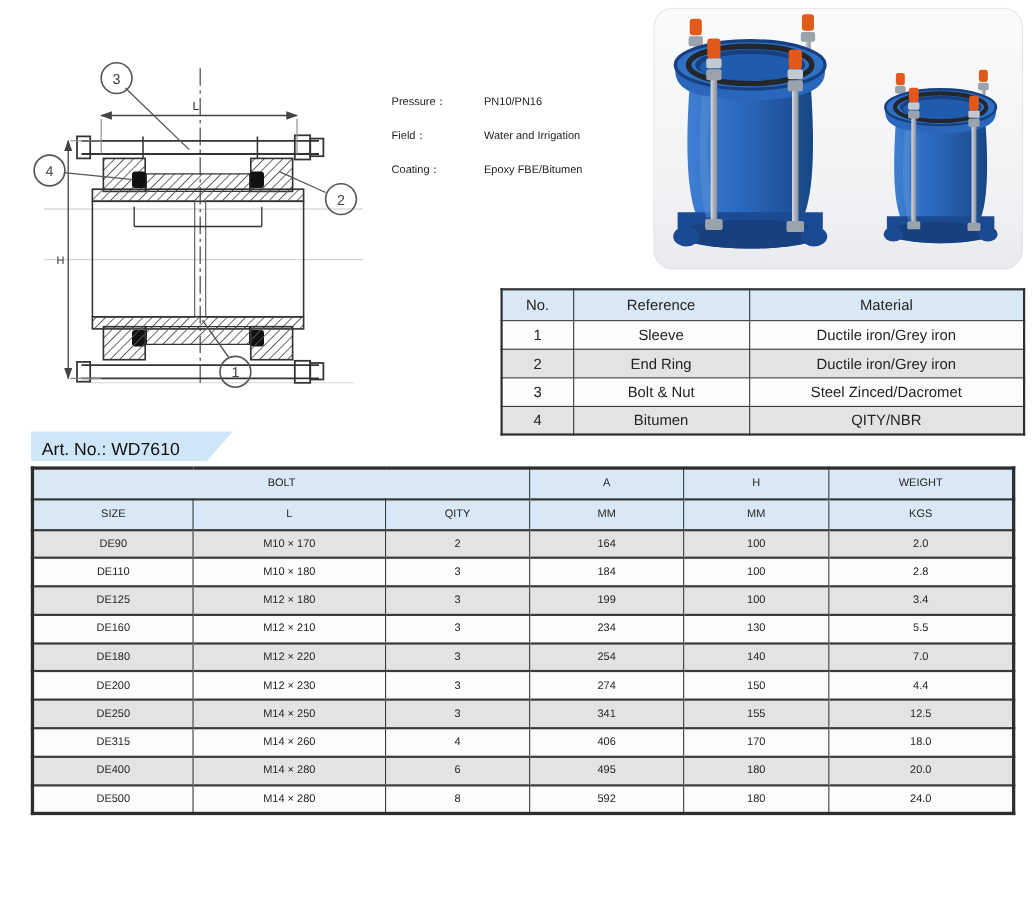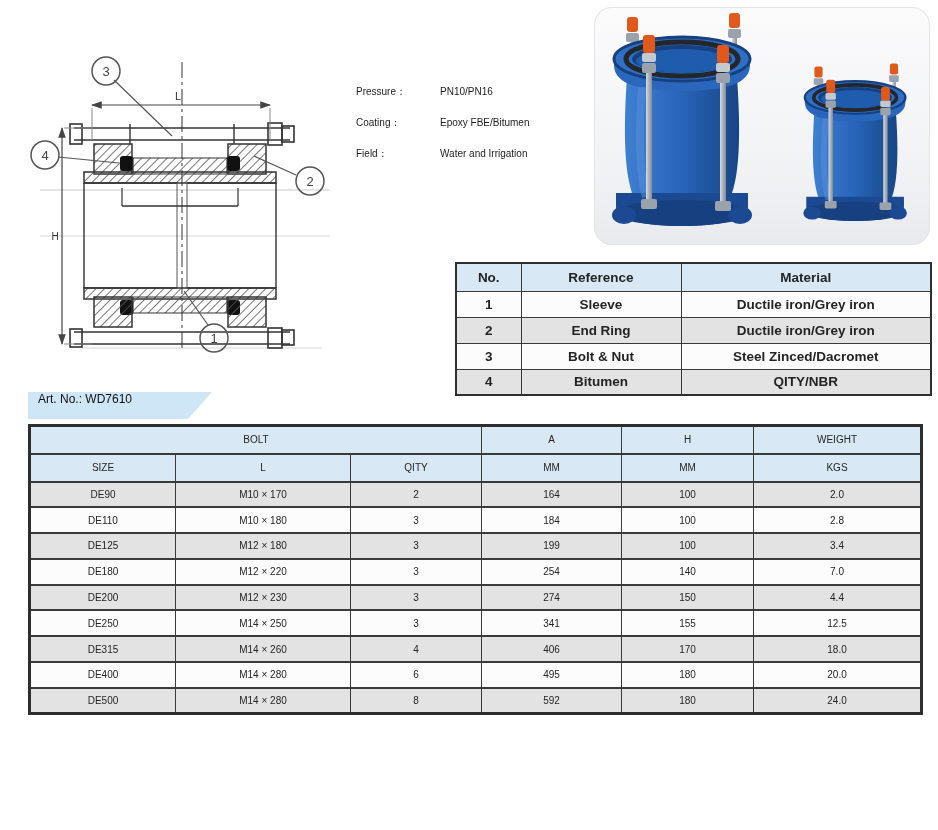--- a/index.html
+++ b/index.html
@@ -38,36 +38,36 @@
 
   
   .materials-table {
     position: absolute; left: 455px; top: 262px;
     width: 475px; border-collapse: collapse;
     font-size: 13.5px; color: #242424;
     table-layout: fixed;
   }
   .materials-table th, .materials-table td {
     border: 1.5px solid #3a3a3a;
-    text-align: center; font-weight: bold;
+    text-align: center; font-weight: normal;
     height: 26px;
   }
   .materials-table th { background: #d8e8f4; height: 28px; }
   .materials-table { border: 2px solid #2f2f2f; }
   .materials-table tbody tr:nth-child(even) td { background: #e3e3e4; }
   .materials-table tbody tr:nth-child(odd) td { background: #fcfcfc; }
 
   
   .artno {
     position: absolute; left: 28px; top: 392px;
     width: 184px; height: 27px;
     background: #cfe6f6;
     clip-path: polygon(0 0, 100% 0, calc(100% - 24px) 100%, 0 100%);
-    font-size: 12px; color: #101010;
-    display: flex; align-items: flex-start;
+    font-size: 16px; color: #101010;
+    display: flex; align-items: flex-end;
     padding-left: 10px;
   }
 
   
   .spec-table {
     position: absolute; left: 28px; top: 424px;
     width: 892px; border-collapse: collapse;
     font-size: 10px; color: #242424;
     table-layout: fixed;
     border: 3px solid #2e2e2e;
@@ -183,26 +183,26 @@
       <text x="192" y="295" font-size="13" fill="#444" text-anchor="middle">1</text>
     </svg>
   </div>
 
   <div class="specs">
     <div class="spec-line">
       <span class="spec-label">Pressure：</span>
       <span class="spec-value">PN10/PN16</span>
     </div>
     <div class="spec-line">
+      <span class="spec-label">Field：</span>
+      <span class="spec-value">Water and Irrigation</span>
+    </div>
+    <div class="spec-line">
       <span class="spec-label">Coating：</span>
       <span class="spec-value">Epoxy FBE/Bitumen</span>
-    </div>
-    <div class="spec-line">
-      <span class="spec-label">Field：</span>
-      <span class="spec-value">Water and Irrigation</span>
     </div>
   </div>
 
   <div class="photo-card">
     <svg width="336" height="238" viewBox="0 0 336 238">
       <defs>
         <linearGradient id="bodyBlue" x1="0" y1="0" x2="1" y2="0">
           <stop offset="0" stop-color="#3f7fd2"></stop>
           <stop offset="0.45" stop-color="#2a67bc"></stop>
           <stop offset="1" stop-color="#174685"></stop>
@@ -381,20 +381,28 @@
         </tr>
         <tr>
           <td>DE125</td>
           <td>M12 × 180</td>
           <td>3</td>
           <td>199</td>
           <td>100</td>
           <td>3.4</td>
         </tr>
         <tr>
+          <td>DE160</td>
+          <td>M12 × 210</td>
+          <td>3</td>
+          <td>234</td>
+          <td>130</td>
+          <td>5.5</td>
+        </tr>
+        <tr>
           <td>DE180</td>
           <td>M12 × 220</td>
           <td>3</td>
           <td>254</td>
           <td>140</td>
           <td>7.0</td>
         </tr>
         <tr>
           <td>DE200</td>
           <td>M12 × 230</td>

